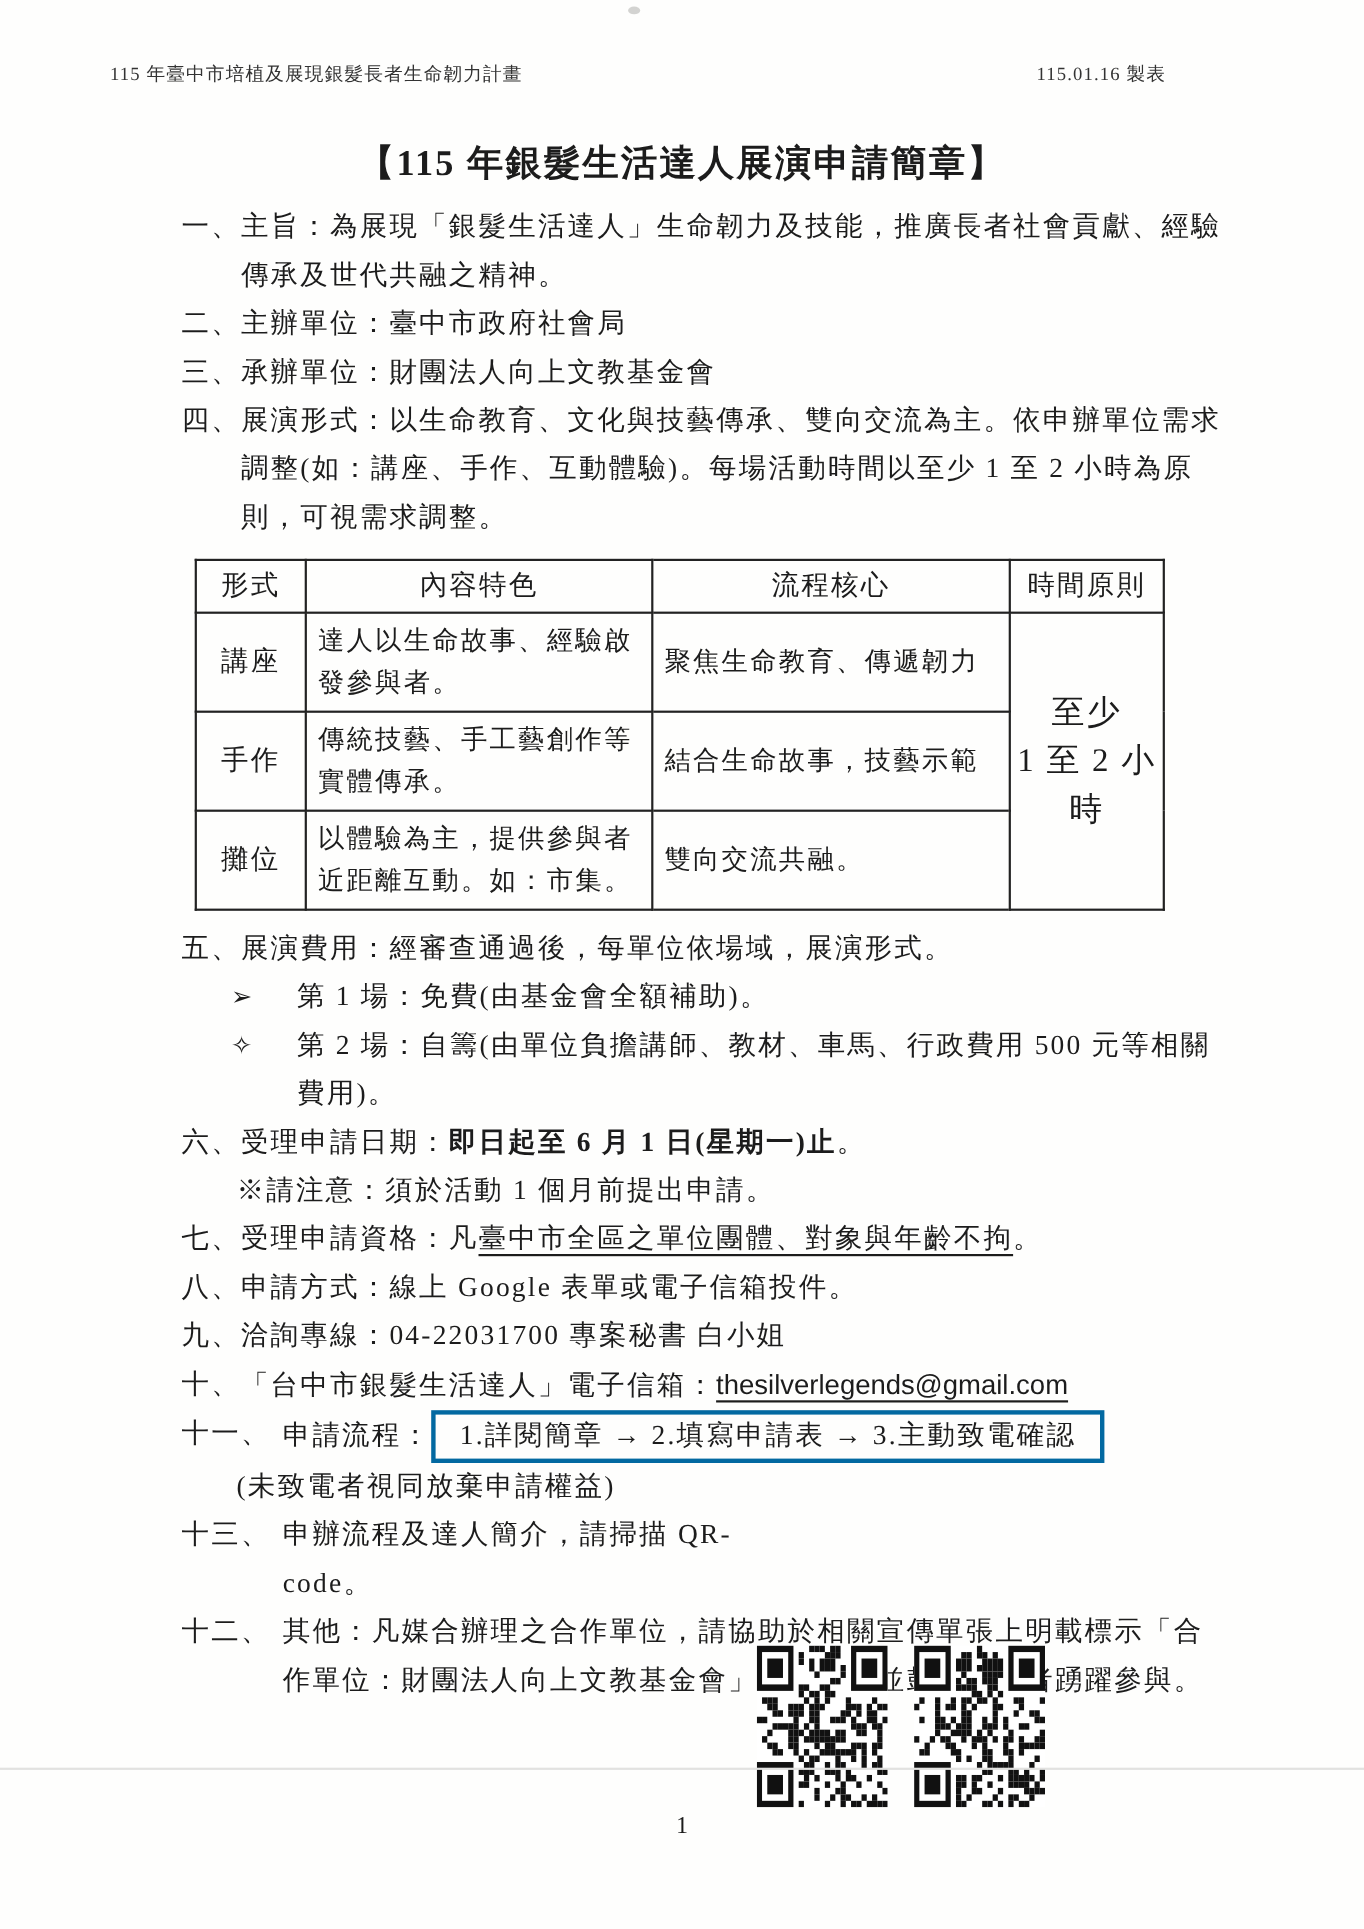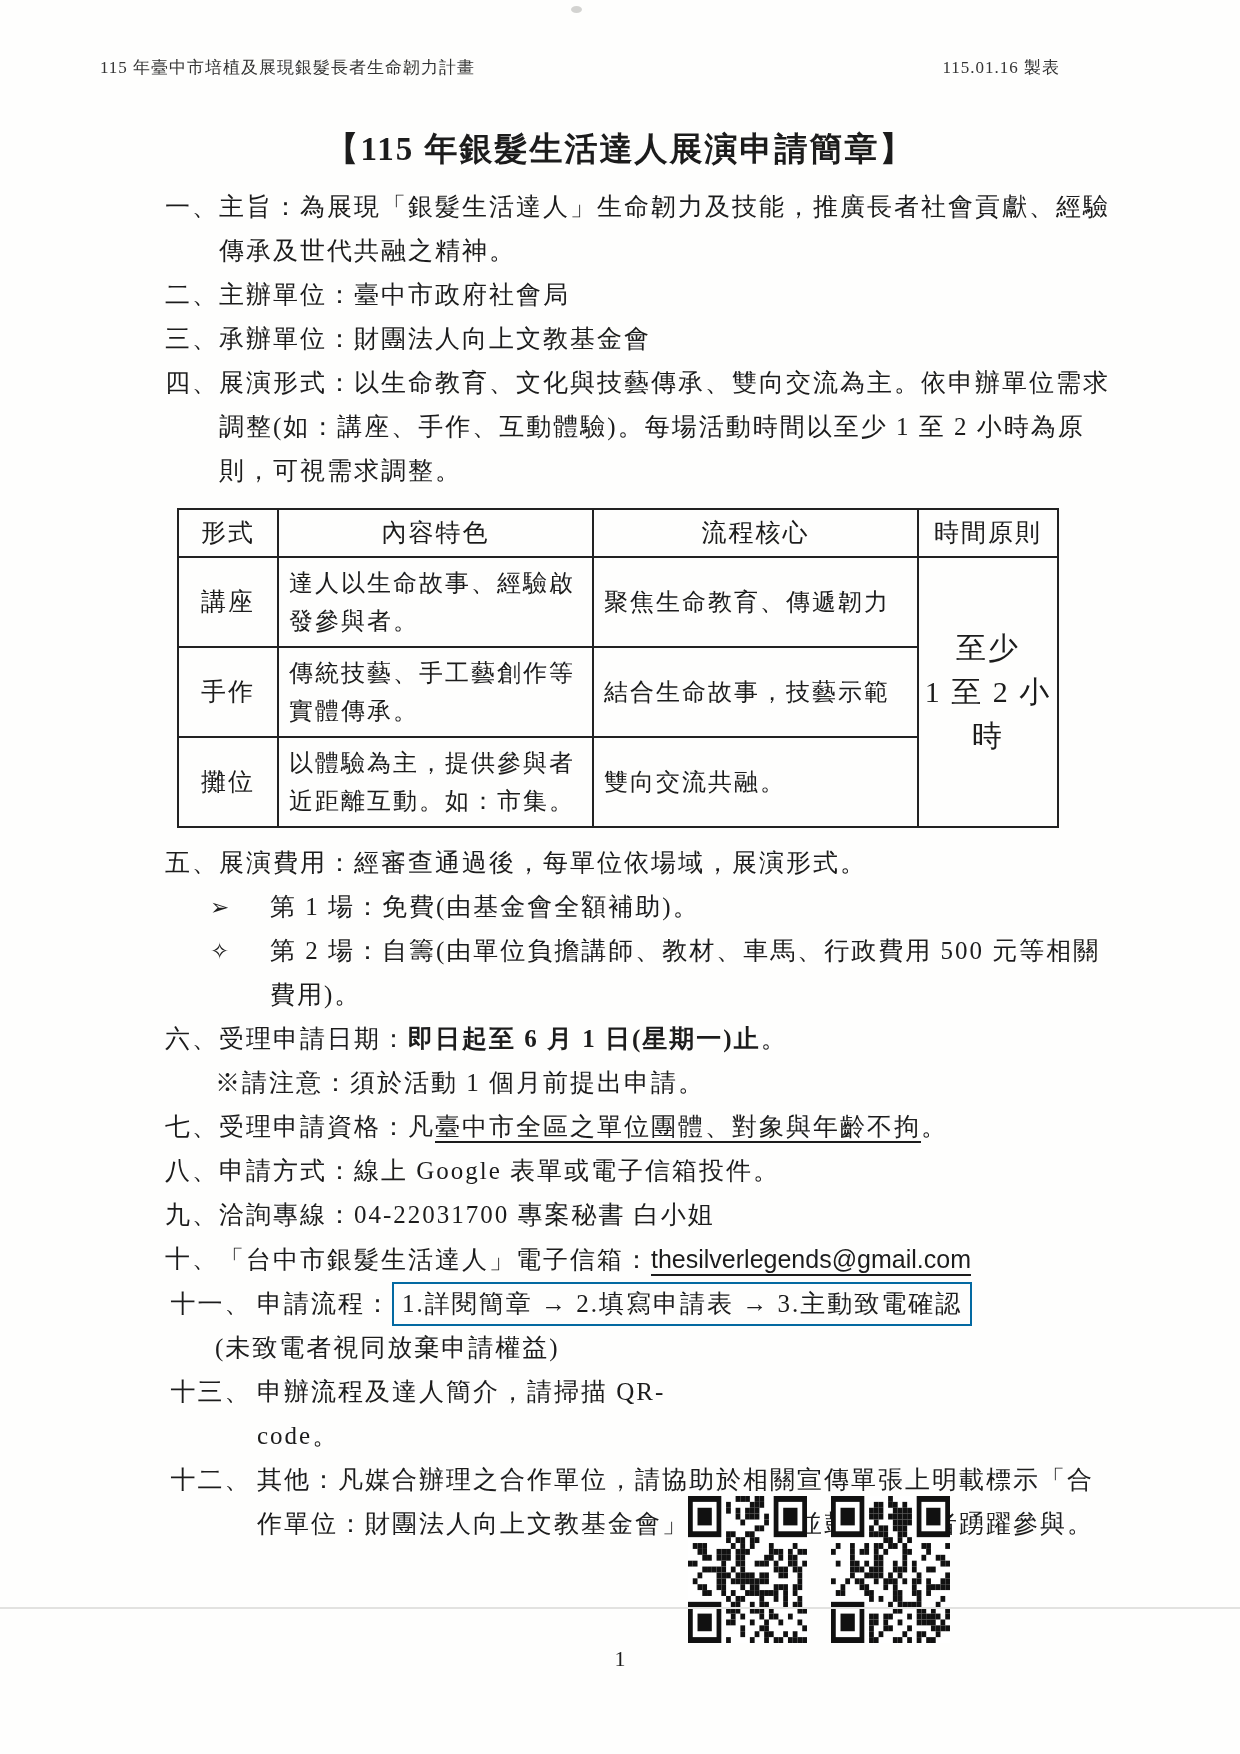--- a/index.html
+++ b/index.html
@@ -4,28 +4,28 @@
 <style>
   html,body{margin:0;padding:0;background:#9a9a9a;}
   .page{position:relative;width:1240px;height:1754px;margin:0 auto;background:#fefefd;
         font-family:"Liberation Serif","DejaVu Serif",serif;color:#1c1c1c;overflow:hidden;}
   .doc-header{display:flex;justify-content:space-between;padding:56px 180px 0 100px;
               font-size:17px;letter-spacing:1px;color:#333;}
   .title{margin:46px 0 0;text-align:center;font-size:33px;font-weight:700;letter-spacing:2px;line-height:48px;}
   .body{margin:12px 120px 0 165px;font-size:25px;line-height:44px;letter-spacing:2px;}
   .para{display:flex;align-items:flex-start;}
   .num{flex:0 0 52px;}
-  .num.wide{flex:0 0 92px;text-align:center;}
+  .num.wide{flex:0 0 92px;}
   .ptext{flex:1;min-width:0;}
   .indent{margin-left:45px;}
   .marker{flex:0 0 60px;font-family:"DejaVu Sans","Liberation Sans",sans-serif;font-size:23px;}
   .note{margin-left:50px;}
   .ul{text-decoration:underline;text-underline-offset:6px;text-decoration-thickness:2px;}
   .latin{font-family:"Liberation Sans","DejaVu Sans",sans-serif;letter-spacing:0;}
-  .flowbox{border:2px solid #0369a1;padding:0 8px;display:inline-block;line-height:40px;}
+  .flowbox{border:4px solid #0369a1;padding:0 22px;display:inline-block;line-height:40px;}
   b{font-weight:700;}
   
   .fmt-table{border-collapse:collapse;margin:15px 0 13px 12px;table-layout:fixed;
              font-size:25px;letter-spacing:2px;}
   .fmt-table th,.fmt-table td{border:2px solid #222;font-weight:400;margin-top:12px;}
   .fmt-table th{height:44px;text-align:center;}
   .fmt-table td{height:86px;vertical-align:middle;}
   .col-form{width:100px;} .col-content{width:315px;} .col-core{width:325px;} .col-time{width:140px;}
   .cell-form{text-align:center;}
   .cell-content,.cell-core{padding:0 10px;line-height:38px;font-size:24px;}

